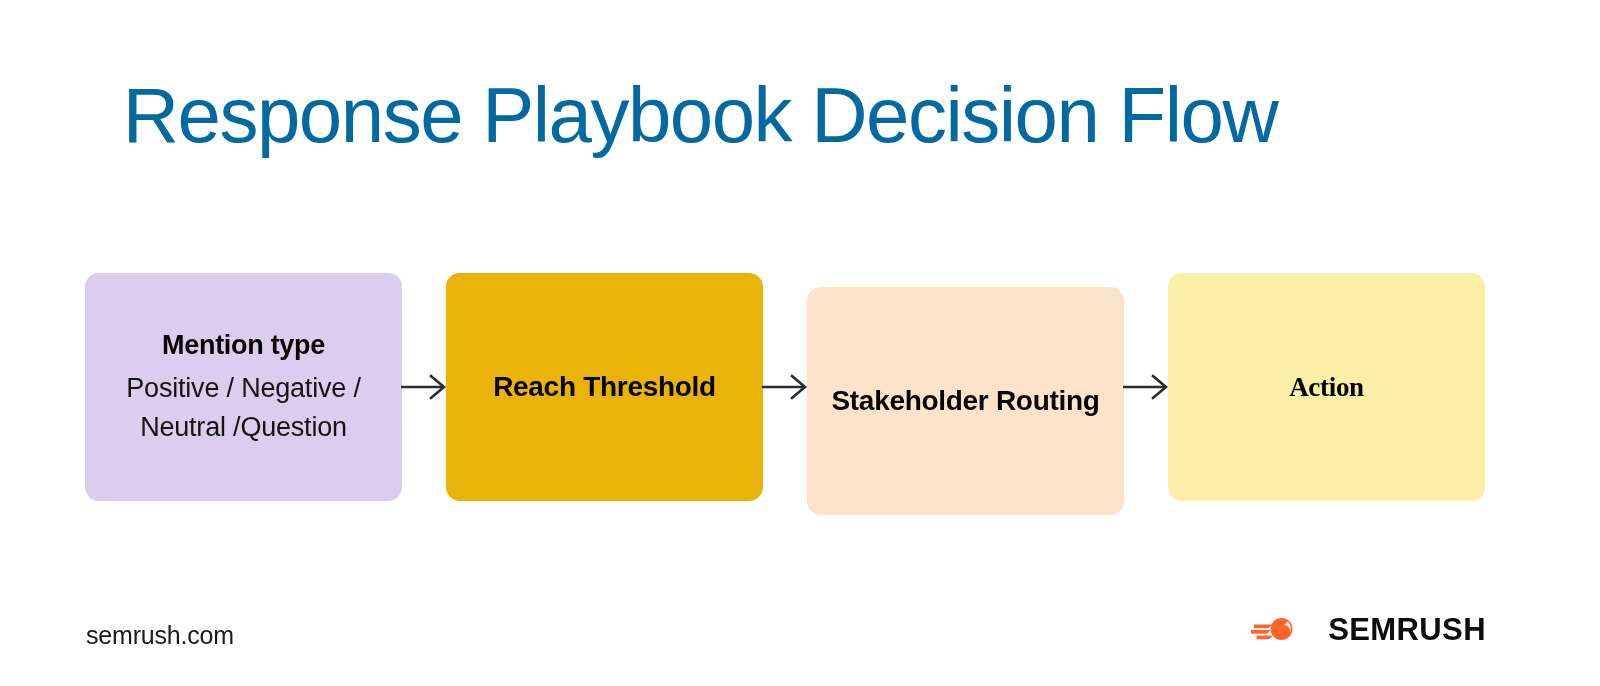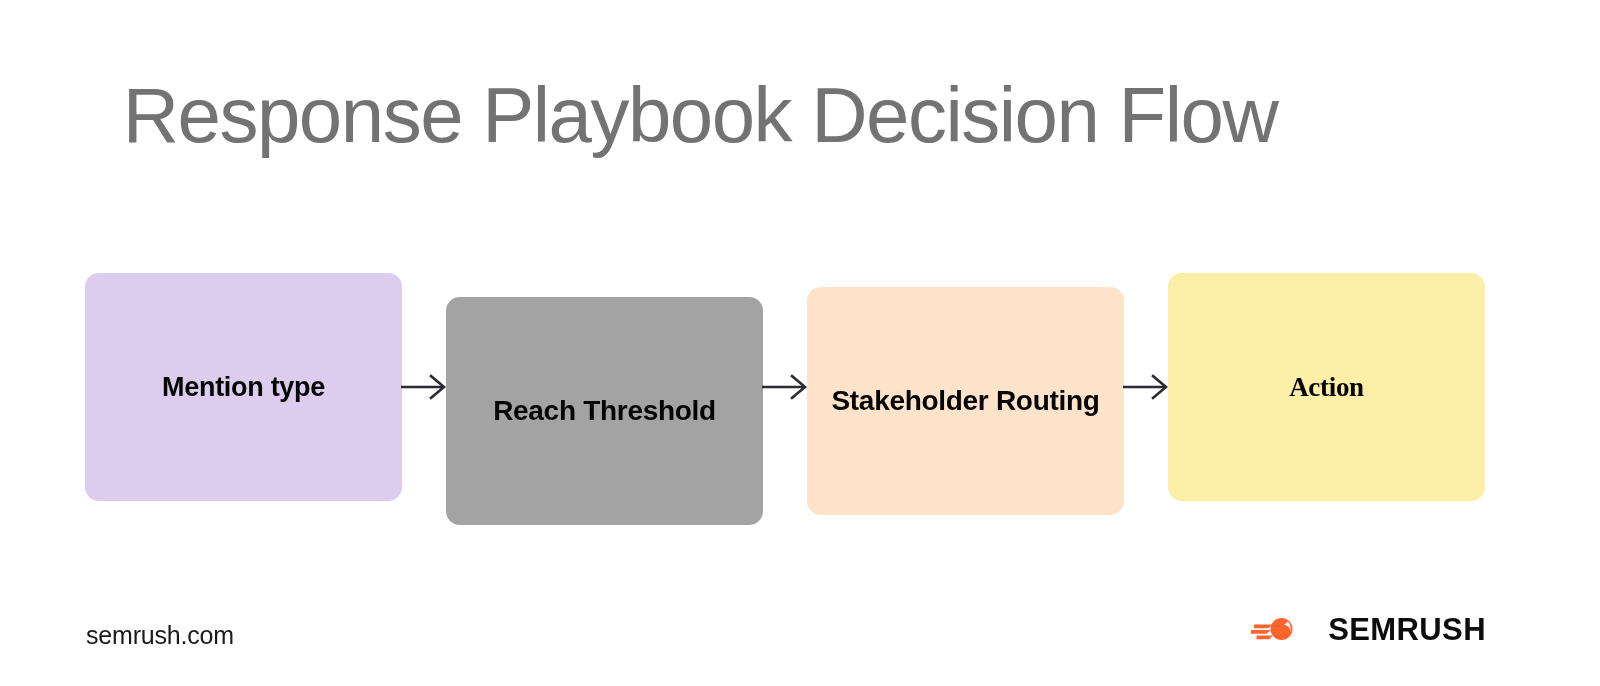--- a/index.html
+++ b/index.html
@@ -24,21 +24,21 @@
   #page-title {
     position: absolute;
     left: 0;
     top: 76px;
     width: 1400px;
     text-align: center;
     font-size: 78px;
     line-height: 1;
     font-weight: 400;
     letter-spacing: -1.5px;
-    color: #737373;
+    color: #0369a1;
     white-space: nowrap;
   }
 
   
   #flow-row {
     position: absolute;
     left: 85px;
     top: 273px;
     width: 1400px;
     height: 228px;
@@ -138,30 +138,31 @@
 <body>
 
 <div id="canvas">
 
   <h1 id="page-title">Response Playbook Decision Flow</h1>
 
   <div id="flow-row">
 
     <div class="flow-node" style="background:#DCCDEE;">
       <div class="node-title">Mention type</div>
+      <div class="node-desc">Positive / Negative / Neutral /Question</div>
     </div>
 
     <div class="connector">
       <svg viewBox="0 0 46 28">
         <line x1="0" y1="14" x2="41" y2="14" stroke="#2B2B33" stroke-width="2.6"></line>
         <polyline points="30,3 43,14 30,25" fill="none" stroke="#2B2B33" stroke-width="2.6" stroke-linecap="square" stroke-linejoin="miter"></polyline>
       </svg>
     </div>
 
-    <div class="flow-node" style="background:#a3a3a3;margin-top:24px;">
+    <div class="flow-node" style="background:#eab308;">
       <div class="node-title stacked">Reach Threshold</div>
     </div>
 
     <div class="connector">
       <svg viewBox="0 0 46 28">
         <line x1="0" y1="14" x2="41" y2="14" stroke="#2B2B33" stroke-width="2.6"></line>
         <polyline points="30,3 43,14 30,25" fill="none" stroke="#2B2B33" stroke-width="2.6" stroke-linecap="square" stroke-linejoin="miter"></polyline>
       </svg>
     </div>
 

